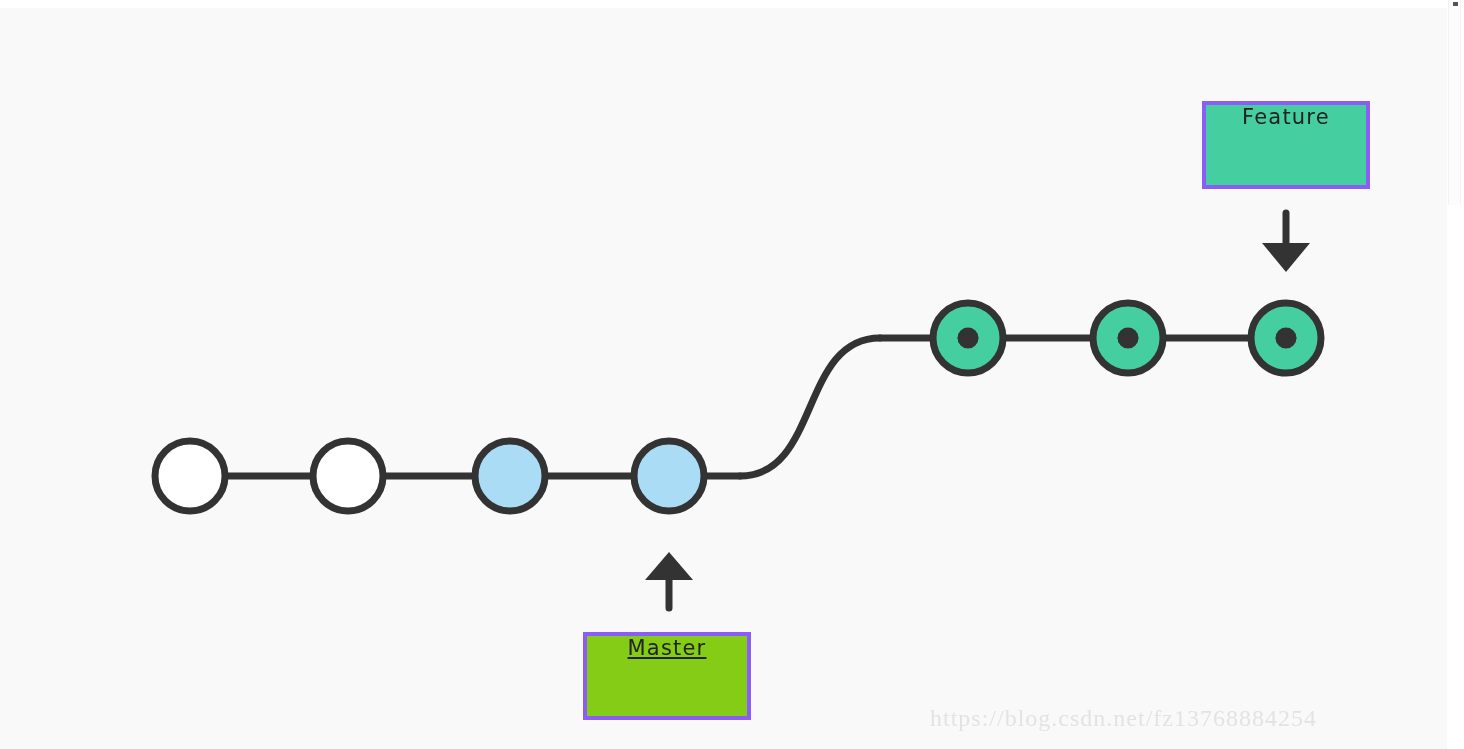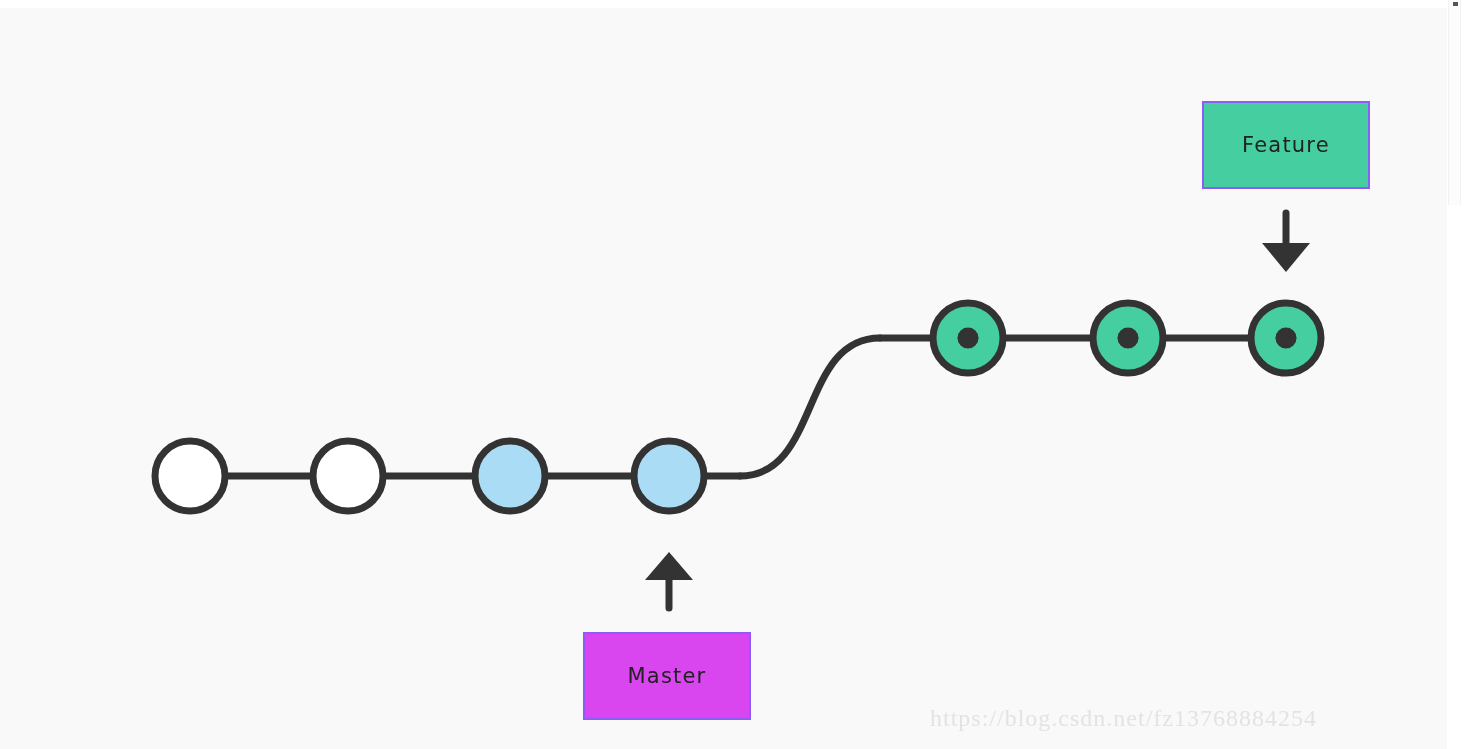--- a/index.html
+++ b/index.html
@@ -30,24 +30,23 @@
   #diagram {
     position: absolute;
     left: 0;
     top: 0;
     width: 1464px;
     height: 749px;
   }
   .node-label {
     position: absolute;
     display: flex;
-    align-items: center;
     justify-content: center;
     box-sizing: border-box;
-    border: 2px solid #8b5cf6;
+    border: 4px solid #8b5cf6;
     font-size: 21px;
     letter-spacing: 1.2px;
     color: #222222;
     font-family: "DejaVu Sans", sans-serif;
   }
   #feature-box {
     left: 1202px;
     top: 101px;
     width: 168px;
     height: 88px;
@@ -154,21 +153,21 @@
     <g>
       <line x1="1286" y1="213" x2="1286" y2="262" stroke="#333333" stroke-width="7" stroke-linecap="round"></line>
       <path d="M 1286 272 L 1262 243 L 1310 243 Z" fill="#333333"></path>
     </g>
   </svg>
 
   <div class="node-label" id="feature-box" style="background:#45cfa0;">
     <span>Feature</span>
   </div>
 
-  <div class="node-label" id="master-box" style="background:#d946ef;">
+  <div class="node-label" id="master-box" style="background:#84cc16;text-decoration:underline;">
     <span>Master</span>
   </div>
 
   <div id="watermark">https://blog.csdn.net/fz13768884254</div>
 
   <div id="scrollbar-track"></div>
   <div id="scrollbar-cap"></div>
 
 </div>
 

